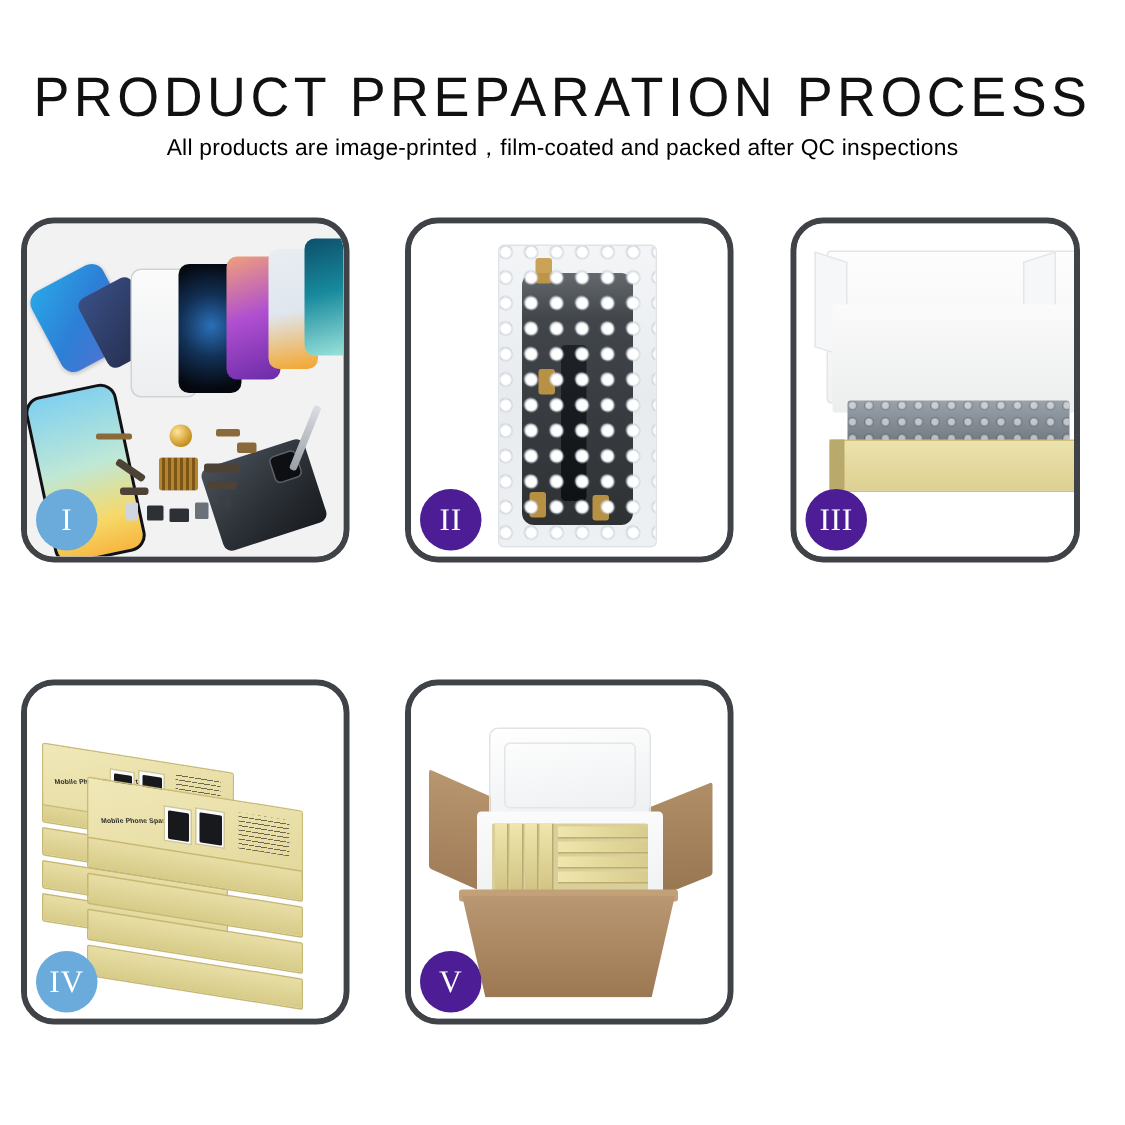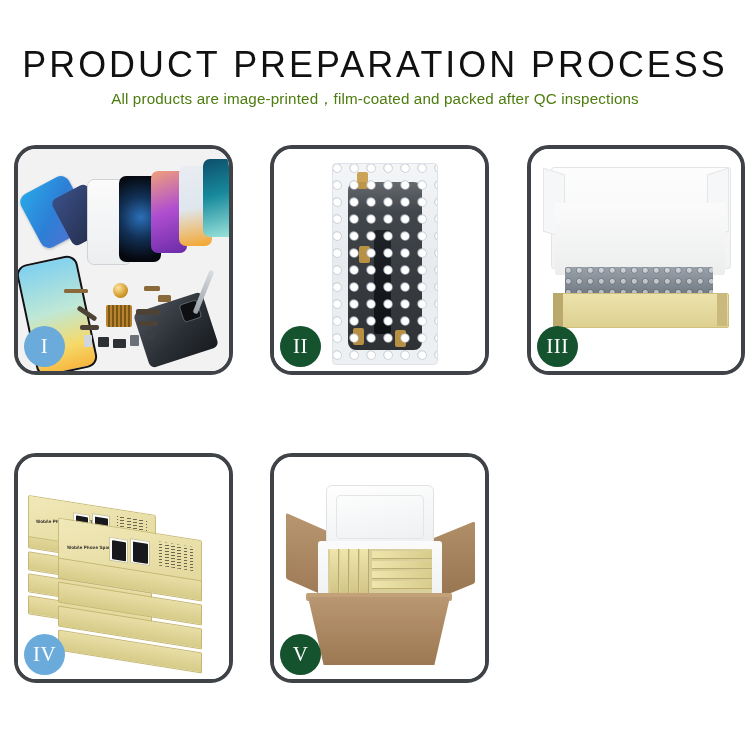--- a/index.html
+++ b/index.html
@@ -23,47 +23,47 @@
     color:#111111;
     font-family:"Liberation Sans", sans-serif;
     transform:scaleX(0.97);
   }
   .subtitle{
     margin:0;padding:0;
     position:absolute;left:0;top:88px;width:750px;
     font-size:15.2px;line-height:22px;
     font-weight:400;
     letter-spacing:0.15px;
-    color:#4d7c0f;
+    color:#000000;
   }
 
   
   .grid{position:absolute;left:0;top:0;width:750px;height:750px;}
   .panel{
     position:absolute;
     border:4px solid #3f4246;
     border-radius:22px;
     background:#ffffff;
     overflow:hidden;
     box-sizing:border-box;
   }
   .p1{left:14px;top:145px;width:219px;height:230px;}
   .p2{left:270px;top:145px;width:219px;height:230px;}
-  .p3{left:527px;top:145px;width:218px;height:230px;}
+  .p3{left:527px;top:145px;width:193px;height:230px;}
   .p4{left:14px;top:453px;width:219px;height:230px;}
   .p5{left:270px;top:453px;width:219px;height:230px;}
   .p6{left:527px;top:453px;width:219px;height:230px;}
 
   .stage{position:absolute;inset:0;overflow:hidden;}
 
   
   .badge{
     position:absolute;left:6px;bottom:4px;
     width:41px;height:41px;border-radius:50%;
-    background:#14532d;
+    background:#4c1d95;
     display:flex;align-items:center;justify-content:center;
     color:#ffffff;
     font-family:"Liberation Serif", serif;
     font-size:21px;line-height:21px;
     letter-spacing:0.5px;
     z-index:40;
   }
   .badge.soft{background:#6aabdb;}
 
   

